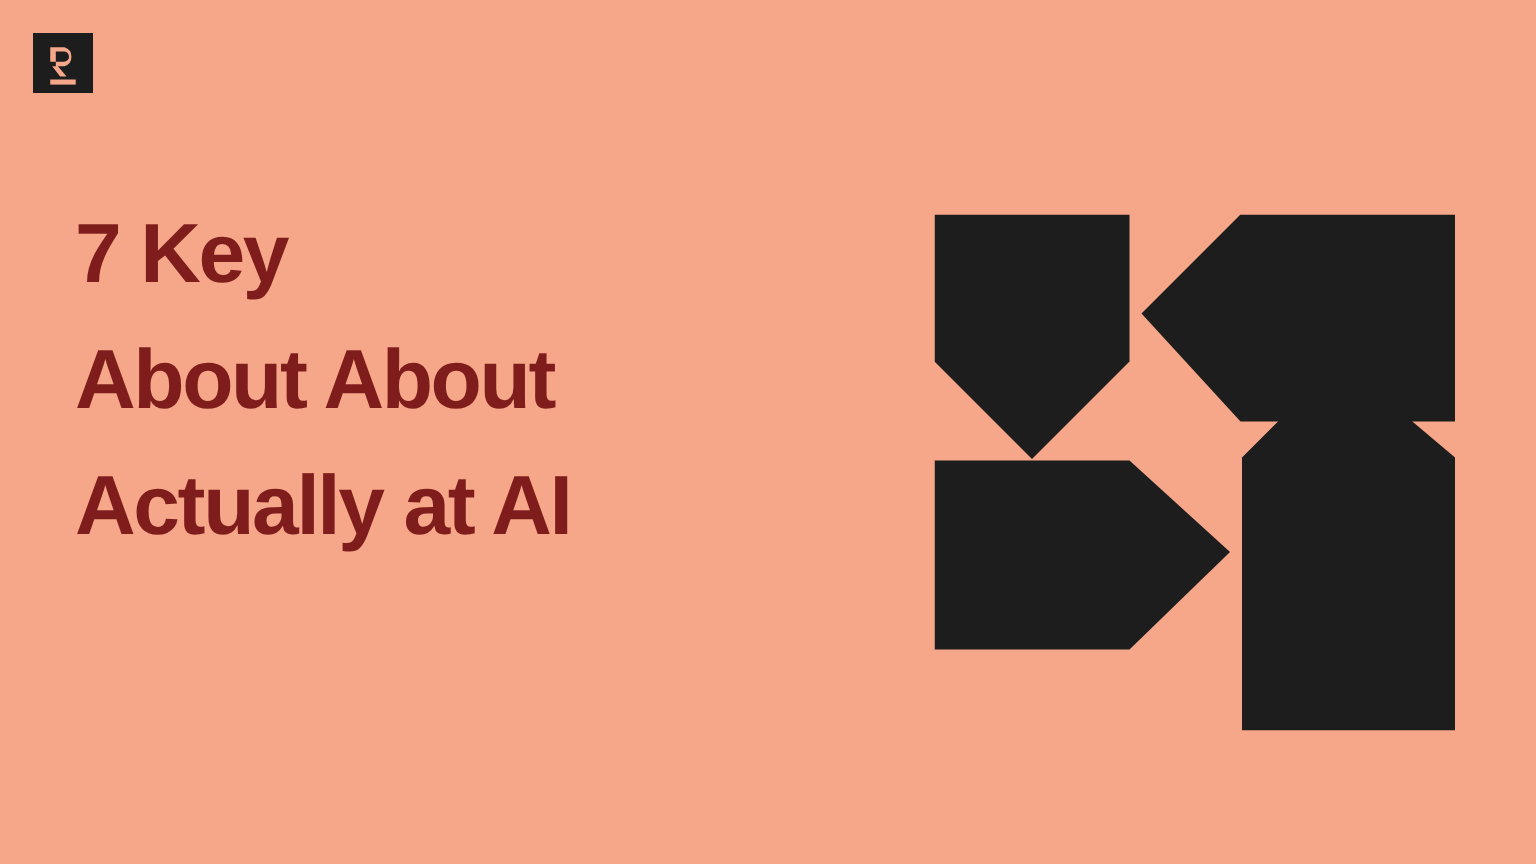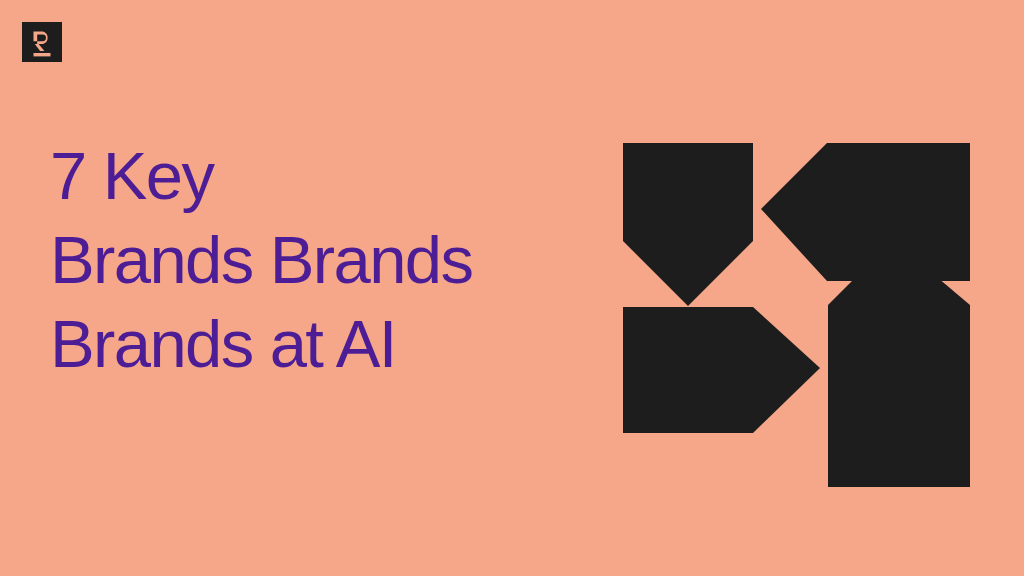--- a/index.html
+++ b/index.html
@@ -35,25 +35,25 @@
     width: 40px;
     height: 40px;
   }
 
   
   #headline {
     position: absolute;
     left: 50px;
     top: 89px;
     width: 600px;
-    color: #4c1d95;
+    color: #7f1d1d;
     font-family: "Liberation Sans", sans-serif;
-    font-size: 67px;
+    font-size: 56px;
     line-height: 84px;
-    font-weight: 400;
+    font-weight: 700;
     letter-spacing: -1.6px;
     -webkit-font-smoothing: antialiased;
   }
   #headline .hl-line {
     display: block;
     white-space: nowrap;
   }
 
   
   #geo-mark {
@@ -78,22 +78,22 @@
     <svg viewBox="0 0 40 40" xmlns="http://www.w3.org/2000/svg">
       <rect x="0" y="0" width="40" height="40" fill="#1D1D1D"></rect>
 
       <path d="M11.5 9.5 H21.0 A6.6 6.6 0 0 1 21.0 22.1 H16.6 L22.4 29.0 H18.1 L12.8 22.1 H15.2 V19.2 H11.5 Z M15.2 12.4 V19.2 H20.6 A3.4 3.4 0 0 0 20.6 12.4 Z" fill="#F6A789"></path>
       <rect x="11.5" y="31.0" width="17.0" height="3.4" fill="#F6A789"></rect>
     </svg>
   </div>
 
   <h1 id="headline">
     <span class="hl-line">7 Key</span>
-    <span class="hl-line">Brands Brands</span>
-    <span class="hl-line">Brands at AI</span>
+    <span class="hl-line">About About</span>
+    <span class="hl-line">Actually at AI</span>
   </h1>
 
   <div id="geo-mark">
     <svg viewBox="0 0 347 344" xmlns="http://www.w3.org/2000/svg">
 
       <polygon points="0,0 130,0 130,98 65,163 0,98" fill="#1D1D1D"></polygon>
 
       <polygon points="138,66 204,0 347,0 347,138 204,138" fill="#1D1D1D"></polygon>
 
       <polygon points="0,164 130,164 197,225 130,290 0,290" fill="#1D1D1D"></polygon>

